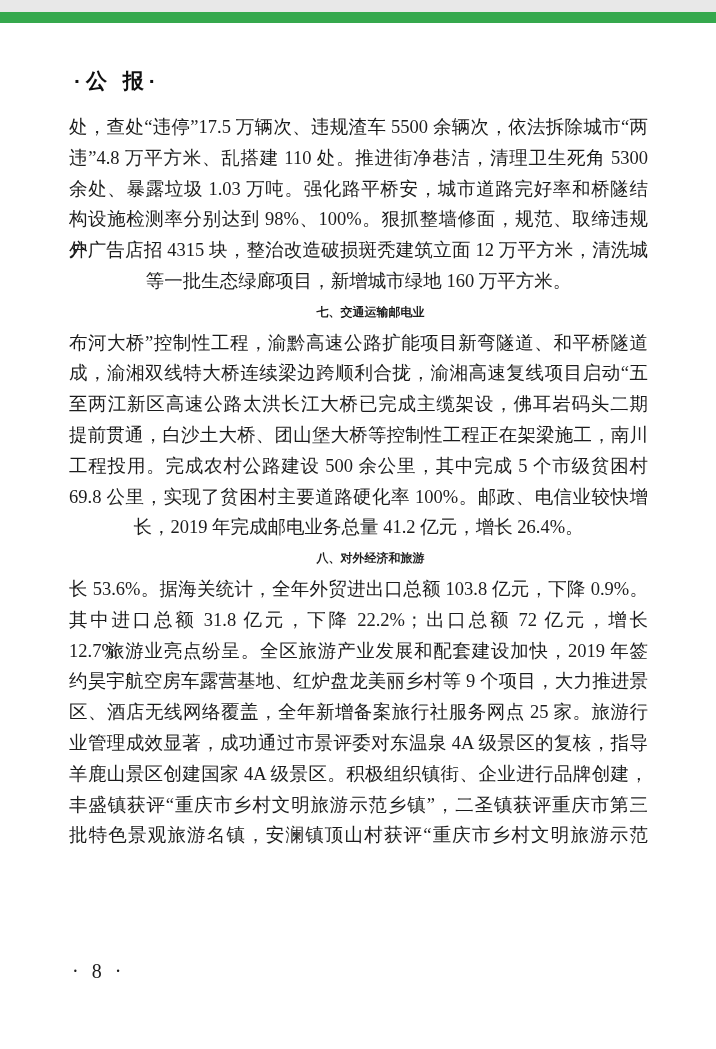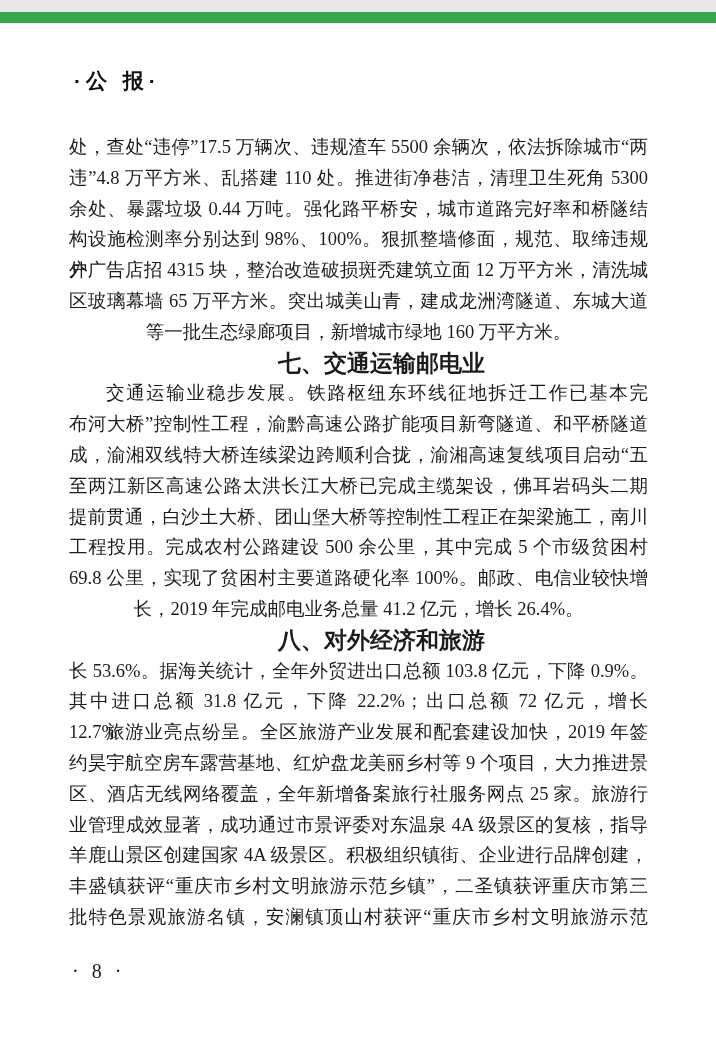--- a/index.html
+++ b/index.html
@@ -28,69 +28,67 @@
     top: 55px;
     font-family: "Liberation Sans", "DejaVu Sans", sans-serif;
     font-weight: 700;
     font-size: 21px;
     letter-spacing: 5px;
     color: #111;
   }
   .doc-body {
     position: absolute;
     left: 69px;
-    top: 120px;
+    top: 100px;
     width: 579px;
   }
   .line {
     height: 30.8px;
     line-height: 30.8px;
     font-size: 18.5px;
     text-align: center;
     white-space: nowrap;
     overflow: visible;
   }
   .line.fill {
     white-space: normal;
     text-align: justify;
     text-align-last: justify;
     text-justify: inter-character;
   }
   .line.indent { text-indent: 2em; }
   .line.heading {
     font-family: "Liberation Sans", "DejaVu Sans", sans-serif;
     font-weight: 700;
-    font-size: 23px;
+    font-size: 12px;
     text-indent: 2em;
   }
   .page-footer {
     position: absolute;
     left: 72px;
     top: 948px;
     font-size: 20px;
     letter-spacing: 4px;
     color: #1c1c1c;
   }
 </style>
 </head>
 <body>
 
 <div class="page" style="background: rgb(255, 255, 255); color: rgb(28, 28, 28);">
   <div class="edge-bar top" style="background: rgb(53, 168, 77);"></div>
   <div class="page-header">·公 报·</div>
   <main class="doc-body">
       <div class="line fill">处，查处“违停”17.5 万辆次、违规渣车 5500 余辆次，依法拆除城市“两</div>
       <div class="line fill">违”4.8 万平方米、乱搭建 110 处。推进街净巷洁，清理卫生死角 5300</div>
-      <div class="line fill">余处、暴露垃圾 0.44 万吨。强化路平桥安，城市道路完好率和桥隧结</div>
+      <div class="line fill">余处、暴露垃圾 1.03 万吨。强化路平桥安，城市道路完好率和桥隧结</div>
       <div class="line fill">构设施检测率分别达到 98%、100%。狠抓整墙修面，规范、取缔违规户</div>
       <div class="line fill">外广告店招 4315 块，整治改造破损斑秃建筑立面 12 万平方米，清洗城</div>
-      <div class="line fill">区玻璃幕墙 65 万平方米。突出城美山青，建成龙洲湾隧道、东城大道</div>
       <div class="line">等一批生态绿廊项目，新增城市绿地 160 万平方米。</div>
       <div class="line heading indent">七、交通运输邮电业</div>
-      <div class="line indent fill">交通运输业稳步发展。铁路枢纽东环线征地拆迁工作已基本完</div>
       <div class="line fill">布河大桥”控制性工程，渝黔高速公路扩能项目新弯隧道、和平桥隧道</div>
       <div class="line fill">成，渝湘双线特大桥连续梁边跨顺利合拢，渝湘高速复线项目启动“五</div>
       <div class="line fill">至两江新区高速公路太洪长江大桥已完成主缆架设，佛耳岩码头二期</div>
       <div class="line fill">提前贯通，白沙土大桥、团山堡大桥等控制性工程正在架梁施工，南川</div>
       <div class="line fill">工程投用。完成农村公路建设 500 余公里，其中完成 5 个市级贫困村</div>
       <div class="line fill">69.8 公里，实现了贫困村主要道路硬化率 100%。邮政、电信业较快增</div>
       <div class="line">长，2019 年完成邮电业务总量 41.2 亿元，增长 26.4%。</div>
       <div class="line heading indent">八、对外经济和旅游</div>
       <div class="line fill">长 53.6%。据海关统计，全年外贸进出口总额 103.8 亿元，下降 0.9%。</div>
       <div class="line fill">其中进口总额 31.8 亿元，下降 22.2%；出口总额 72 亿元，增长 12.7%。</div>

